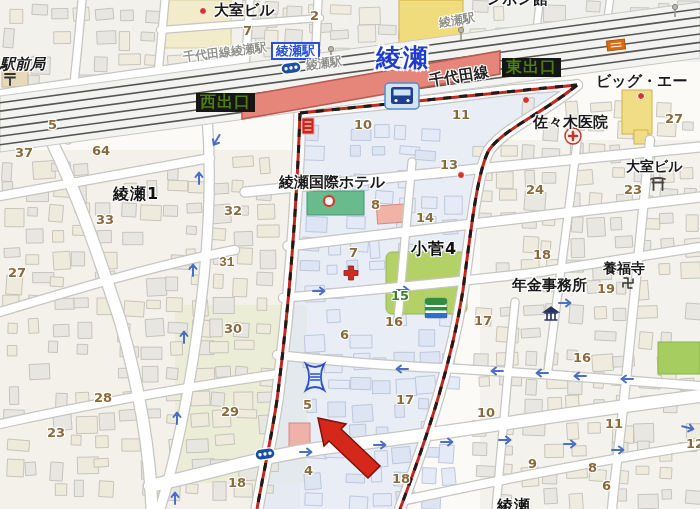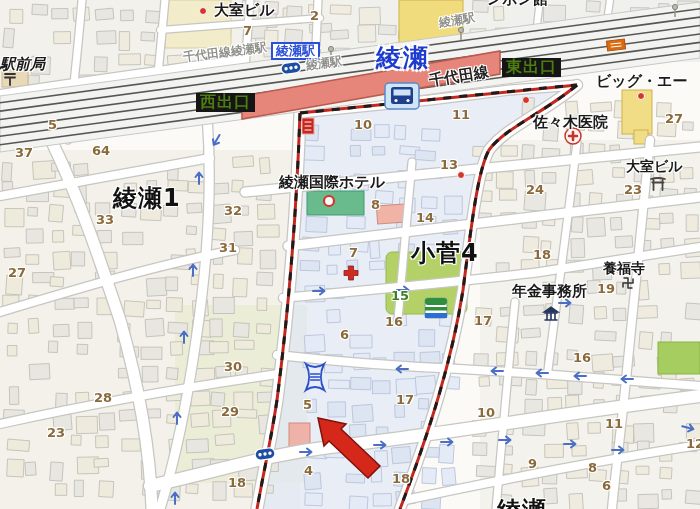--- a/index.html
+++ b/index.html
@@ -4,21 +4,21 @@
 <style>
   html,body{margin:0;padding:0;background:#ffffff;}
   #stage{position:relative;width:700px;height:509px;overflow:hidden;background:#fbfaf7;
          font-family:"DejaVu Sans","Liberation Sans",sans-serif;}
   #map-svg{position:absolute;left:0;top:0;}
   #labels{position:absolute;left:0;top:0;width:700px;height:509px;pointer-events:none;}
   .lbl{position:absolute;white-space:nowrap;font-weight:bold;color:#1a1a1a;line-height:1.05;
        text-shadow:-1px -1px 0 #fff,1px -1px 0 #fff,-1px 1px 0 #fff,1px 1px 0 #fff,0 0 2px #fff;}
   .poi{font-size:15px;}
   .poi-sm{font-size:14px;}
-  .district{font-size:24px;letter-spacing:1px;color:#111;}
+  .district{font-size:16px;letter-spacing:1px;color:#111;}
   .num{font-size:13px;color:#8a6a3a;}
   .num-green{color:#3f7d2f;margin-top:42px;}
   .grey{color:#8f8f8b;font-size:12px;font-weight:600;}
   .exit{background:#151515;color:#4d7c0f;font-size:16px;padding:1px 4px;text-shadow:none;letter-spacing:1px;}
   .stbox{background:#ffffff;border:2px solid #2b50d8;color:#2b50d8;font-size:13px;padding:0 3px;text-shadow:none;}
   .st-big{font-size:25px;color:#1d3ccf;letter-spacing:2px;
           text-shadow:-2px -2px 0 #fff,2px -2px 0 #fff,-2px 2px 0 #fff,2px 2px 0 #fff,0 0 3px #fff;}
   .line-lbl{font-size:15px;color:#222;}
 </style>
 </head>
@@ -730,34 +730,34 @@
       <div class="lbl district" style="left: 411px; top: 241px;">小菅4</div>
       <div class="lbl district" style="left: 497px; top: 498px;">綾瀬</div>
       <div class="lbl poi" style="left: 214px; top: 3px;">大室ビル</div>
       <div class="lbl poi" style="left: 0px; top: 57px; font-style: italic;">駅前局</div>
       <div class="lbl poi" style="left: 487px; top: -8px;">ンポン館</div>
       <div class="lbl poi" style="left: 279px; top: 176px; font-family: Liberation Mono, monospace;">綾瀬国際ホテル</div>
       <div class="lbl poi" style="left: 596px; top: 74px;">ビッグ・エー</div>
       <div class="lbl poi" style="left: 533px; top: 115px;">佐々木医院</div>
       <div class="lbl poi-sm" style="left: 626px; top: 159px;">大室ビル</div>
       <div class="lbl poi-sm" style="left: 603px; top: 261px;">養福寺</div>
-      <div class="lbl poi" style="left: 512px; top: 284px;">年金事務所</div>
+      <div class="lbl poi" style="left: 512px; top: 278px;">年金事務所</div>
       <div class="lbl grey" style="left: 183px; top: 46px; transform: rotate(-7deg);">千代田線綾瀬駅</div>
       <div class="lbl grey" style="left: 306px; top: 57px; transform: rotate(-8deg);">綾瀬駅</div>
       <div class="lbl grey" style="left: 439px; top: 14px; transform: rotate(-9deg);">綾瀬駅</div>
       <div class="lbl num" style="left: 48px; top: 118px;">5</div>
       <div class="lbl num" style="left: 15px; top: 146px; text-align: center;">37</div>
       <div class="lbl num" style="left: 92px; top: 144px;">64</div>
       <div class="lbl num" style="left: 243px; top: 24px;">7</div>
       <div class="lbl num" style="left: 310px; top: 9px;">2</div>
       <div class="lbl num" style="left: 96px; top: 213px;">33</div>
       <div class="lbl num" style="left: 8px; top: 266px;">27</div>
       <div class="lbl num" style="left: 224px; top: 204px;">32</div>
-      <div class="lbl num" style="left: 219px; top: 241px;">31</div>
-      <div class="lbl num" style="left: 224px; top: 322px; margin-top: 38px;">30</div>
+      <div class="lbl num" style="left: 219px; top: 256px; font-family: Liberation Mono, monospace;">31</div>
+      <div class="lbl num" style="left: 224px; top: 322px;">30</div>
       <div class="lbl num" style="left: 94px; top: 391px;">28</div>
       <div class="lbl num" style="left: 47px; top: 426px;">23</div>
       <div class="lbl num" style="left: 221px; top: 405px;">29</div>
       <div class="lbl num" style="left: 228px; top: 476px;">18</div>
       <div class="lbl num" style="left: 354px; top: 118px;">10</div>
       <div class="lbl num" style="left: 452px; top: 108px;">11</div>
       <div class="lbl num" style="left: 665px; top: 112px;">27</div>
       <div class="lbl num" style="left: 440px; top: 158px;">13</div>
       <div class="lbl num" style="left: 416px; top: 211px;">14</div>
       <div class="lbl num" style="left: 371px; top: 198px;">8</div>

